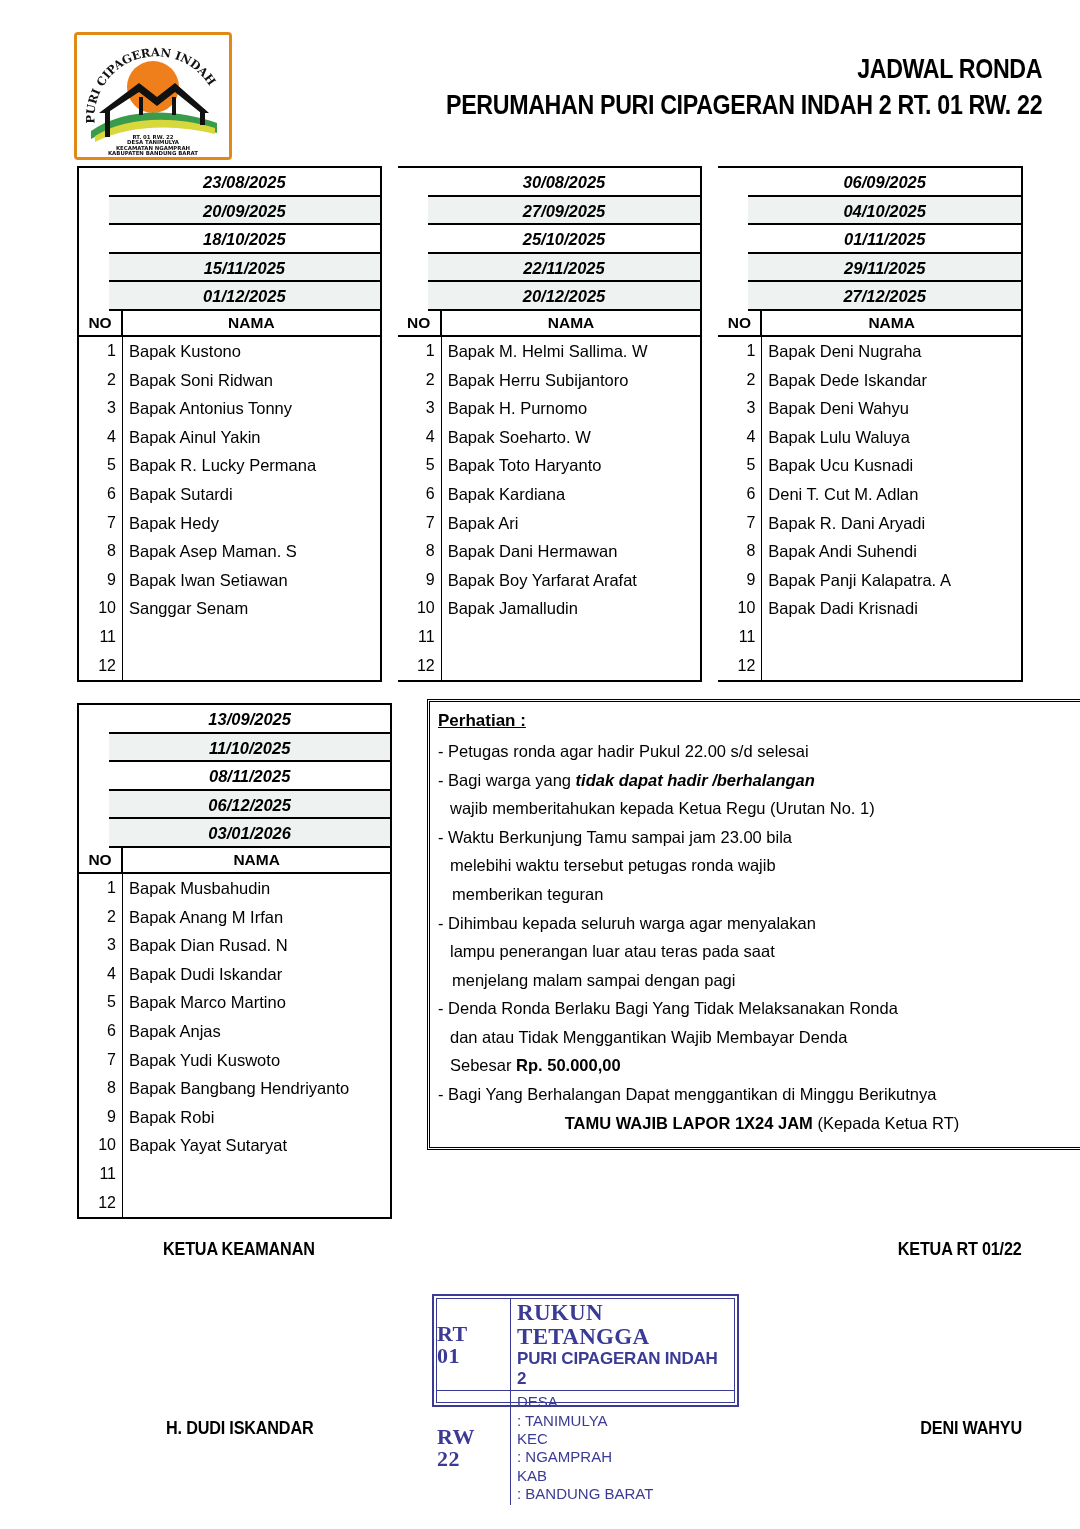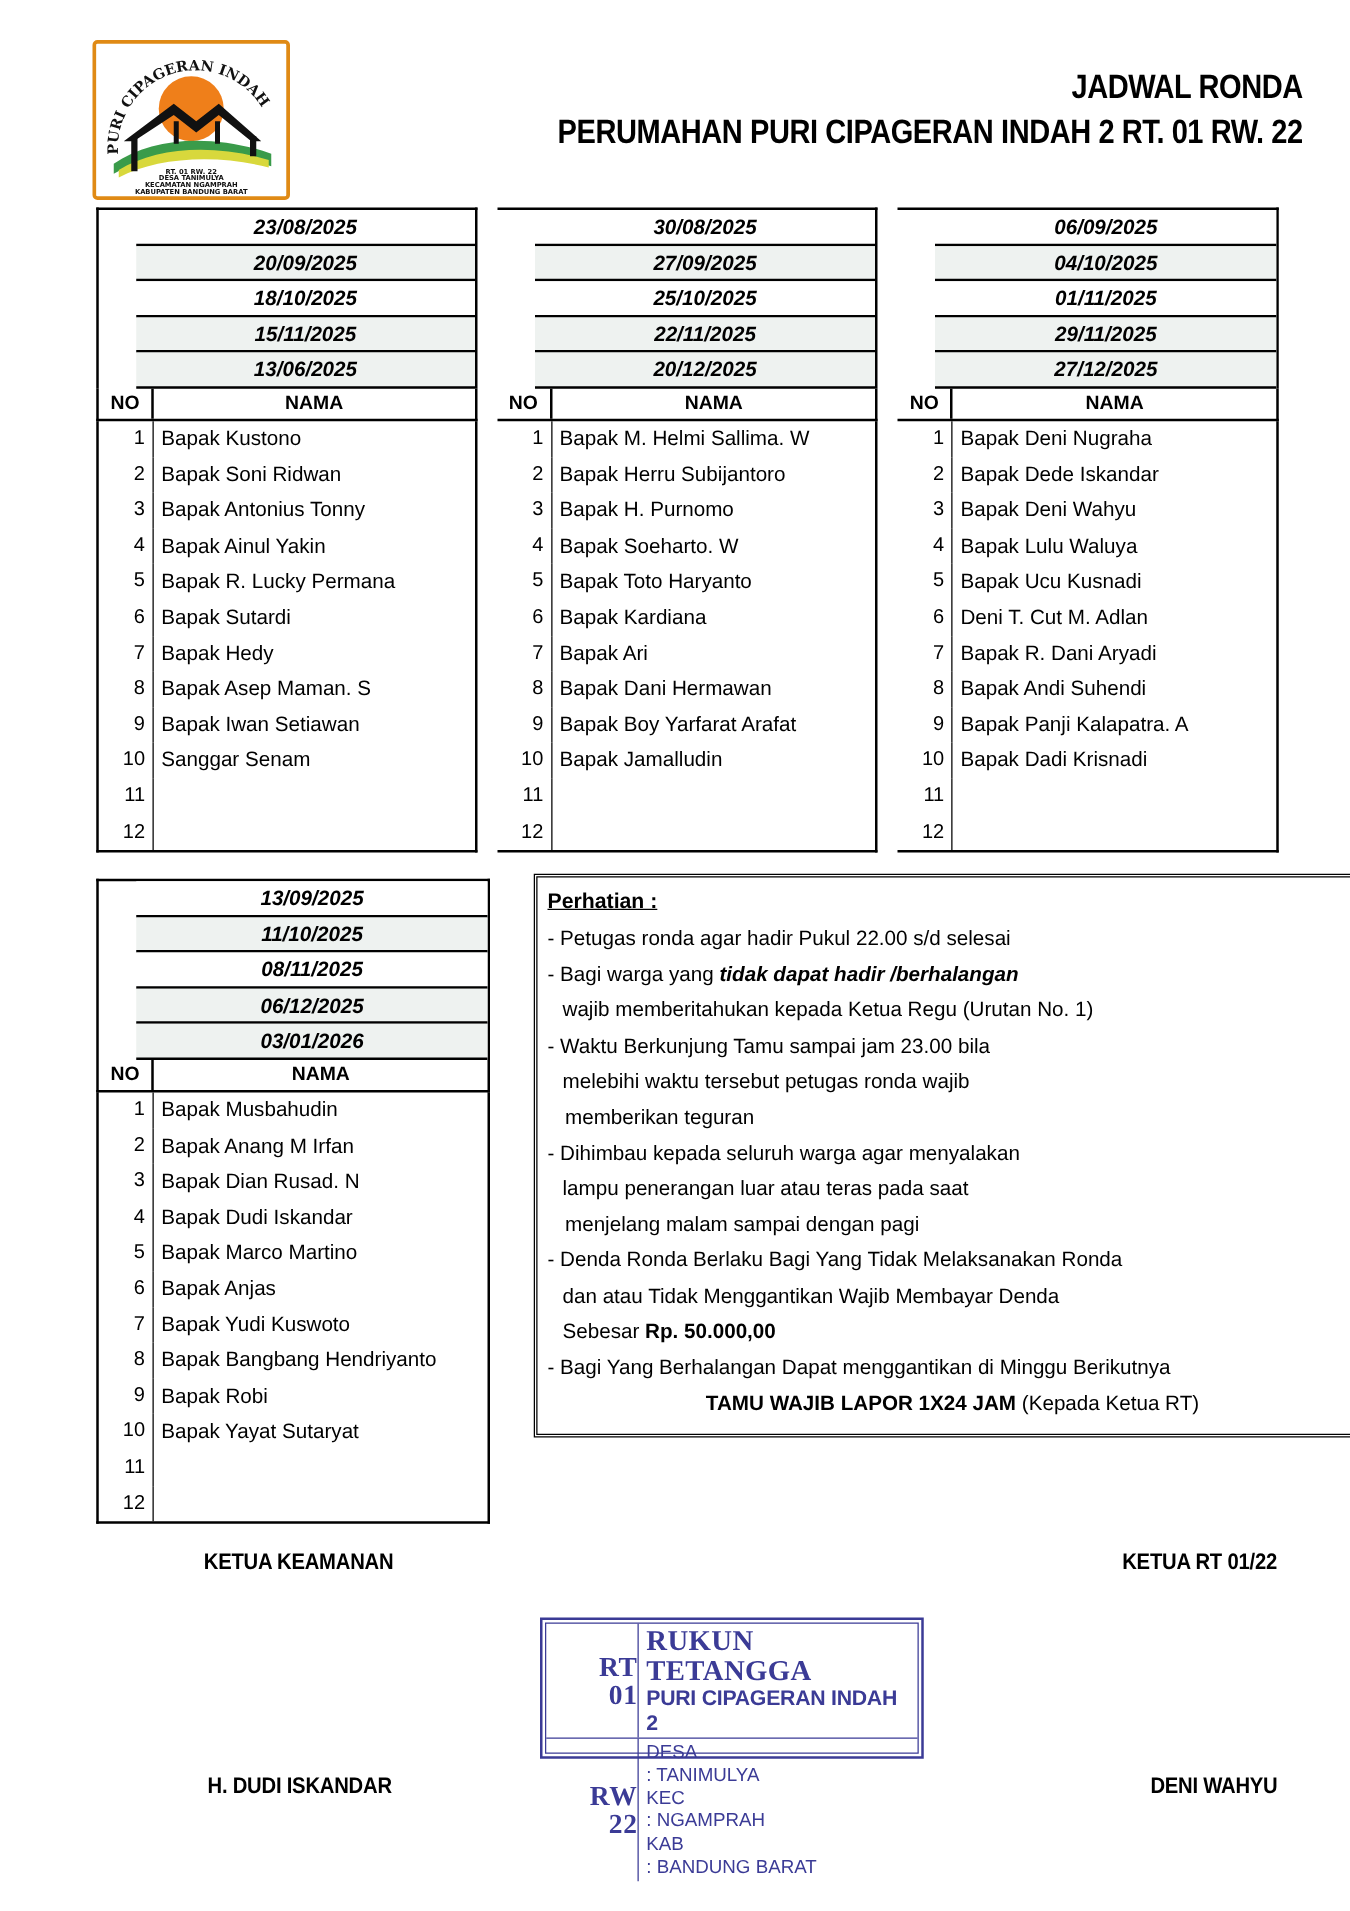--- a/index.html
+++ b/index.html
@@ -117,21 +117,21 @@
     background:#fff;
   }
   .stamp-inner{
     width:100%;height:100%;border:1px solid #3b3b96;box-sizing:border-box;
     display:flex;flex-direction:column;
   }
   .stamp-row{display:flex;flex:1;}
   .stamp-row.top{border-bottom:1px solid #3b3b96;}
   .stamp-left{
     width:74px;border-right:1px solid #3b3b96;box-sizing:border-box;
-    display:flex;flex-direction:column;align-items:flex-end;justify-content:center;
+    display:flex;flex-direction:column;align-items:flex-start;justify-content:center;
     color:#3b3b96;font-family:"Liberation Serif", serif;font-weight:bold;
     line-height:1.0;
   }
   .stamp-left span{font-size:22px;letter-spacing:0.5px;}
   .stamp-right{
     flex:1;box-sizing:border-box;padding:2px 6px;color:#3b3b96;
     display:flex;flex-direction:column;justify-content:center;
   }
   .stamp-t1{
     font-family:"Liberation Serif", serif;font-size:23px;font-weight:bold;
@@ -186,21 +186,21 @@
   </div>
 
   <div class="grid-top">
 
     <div class="group g1">
       <div class="dates">
         <div class="date-row">23/08/2025</div>
         <div class="date-row alt">20/09/2025</div>
         <div class="date-row">18/10/2025</div>
         <div class="date-row alt">15/11/2025</div>
-        <div class="date-row alt">13/06/2025</div>
+        <div class="date-row alt">01/12/2025</div>
       </div>
       <div class="hdr-row">
         <div class="hdr-no">NO</div>
         <div class="hdr-nama">NAMA</div>
       </div>
       <div class="body-box">
         <div class="name-row lead">
             <div class="cell-no">1</div>
             <div class="cell-name">Bapak Kustono</div>
           </div>

